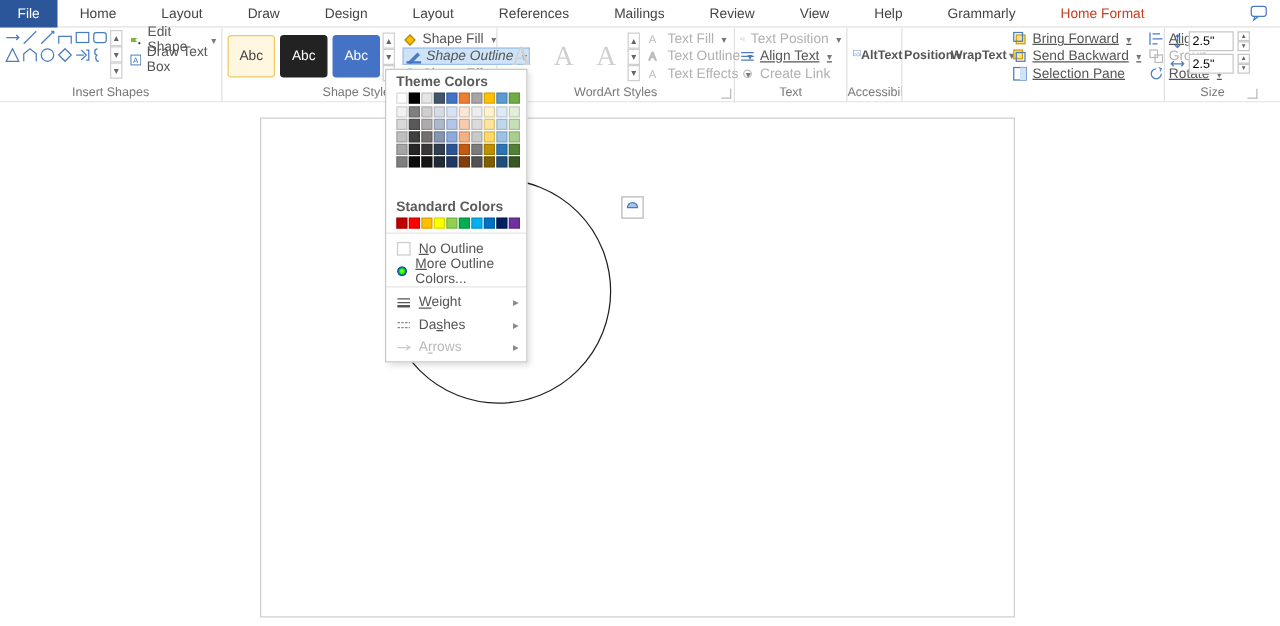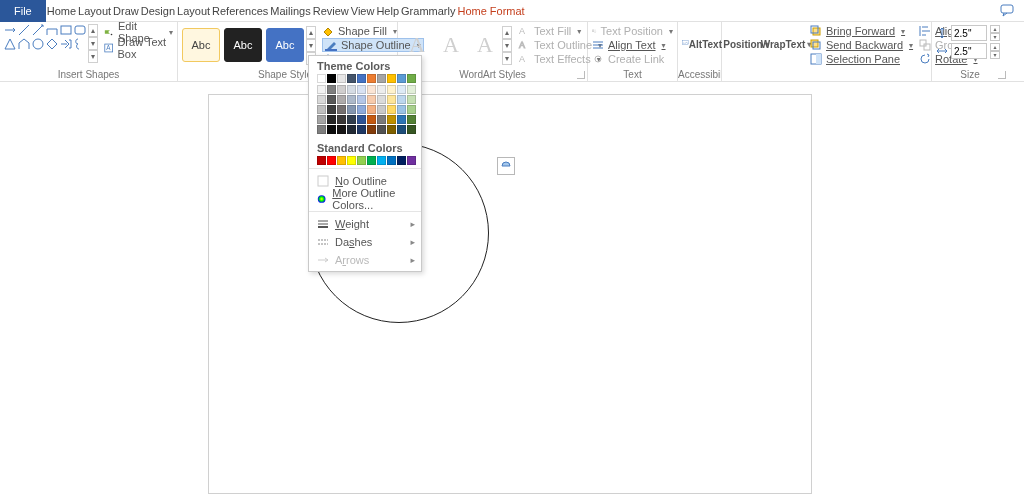--- a/index.html
+++ b/index.html
@@ -1,20 +1,20 @@
 <!DOCTYPE html>
 <html><head>
 <meta charset="utf-8">
 <style>
 * { box-sizing: border-box; margin: 0; padding: 0; font-family: "Segoe UI", Tahoma, sans-serif; }
 body { width: 1024px; height: 501px; background: #fff; overflow: hidden; font-size: 11px; color: #444; position: relative; }
 
 
 .tabs { display: flex; align-items: center; height: 22px; border-bottom: 1px solid #e1e1e1; user-select: none; }
-.tab  { padding: 0 1px; height: 22px; line-height: 22px; cursor: pointer; white-space: nowrap; }
+.tab  { padding: 0 18px; height: 22px; line-height: 22px; cursor: pointer; white-space: nowrap; }
 .tab.file   { background: #2b579a; color: #fff; font-weight: 400; padding: 0 14px; }
 .tab.active { color: #c43e1c; }
 .tell-me    { display: flex; align-items: center; gap: 6px; margin-left: 8px; color: #888; }
 .tell-me svg { width: 14px; height: 14px; }
 .spacer     { flex: 1; }
 .share-ico  { margin-right: 8px; }
 
 
 .ribbon       { display: flex; height: 60px; border-bottom: 1px solid #e1e1e1; }
 .group        { border-right: 1px solid #e1e1e1; position: relative; padding: 2px 4px 14px 4px; }
@@ -34,21 +34,21 @@
 .edit-cmds .row { display: flex; align-items: center; gap: 4px; height: 16px; cursor: pointer; }
 
 
 .style-gal   { display: flex; gap: 4px; align-items: center; }
 .style-th    { width: 38px; height: 34px; border: 1px solid #d0d0d0; border-radius: 3px; display: flex; align-items: center; justify-content: center; font-size: 11px; cursor: pointer; }
 .style-th.selected { border: 1px solid #f2c95f; background: #fff7e0; }
 .style-th.dark  { background: #222; color: #fff; border-color: #222; }
 .style-th.blue  { background: #4472c4; color: #fff; border-color: #4472c4; }
 .style-fx      { margin-left: 6px; font-size: 11px; color: #555; text-align: center; }
 .style-fx .row { display: flex; align-items: center; gap: 4px; height: 14px; cursor: pointer; white-space: nowrap; }
-.style-fx .row.active { background: #cfe3f8; border: 1px solid #9ec1eb; padding: 0 2px; }
+.style-fx .row.active { background: #cfe3f8; border: 1px solid #9ec1eb; padding: 0 2px; font-style: italic; }
 
 
 .wa-gal .wa { width: 30px; height: 30px; display: flex; align-items: center; justify-content: center; font-family: "Times New Roman", serif; font-size: 22px; color: #cfcfcf; cursor: pointer; }
 
 
 .vstack .row { display: flex; align-items: center; gap: 4px; height: 14px; cursor: pointer; white-space: nowrap; color: #b0b0b0; }
 .vstack .row.enabled { color: #555; text-decoration: underline; }
 .big-btn     { display: flex; flex-direction: row; align-items: center; justify-content: center; width: 40px; height: 40px; cursor: pointer; font-size: 10px; color: #555; text-align: center; font-weight: bold; }
 .big-btn svg { width: 20px; height: 20px; margin-bottom: 2px; }
 
@@ -485,21 +485,21 @@
       <div class="sw" style="background: rgb(23, 22, 22);"></div>
       <div class="sw" style="background: rgb(34, 42, 53);"></div>
       <div class="sw" style="background: rgb(31, 56, 100);"></div>
       <div class="sw" style="background: rgb(131, 60, 11);"></div>
       <div class="sw" style="background: rgb(82, 82, 82);"></div>
       <div class="sw" style="background: rgb(127, 96, 0);"></div>
       <div class="sw" style="background: rgb(30, 78, 121);"></div>
       <div class="sw" style="background: rgb(55, 86, 35);"></div>
     </div>
 
-  <div class="dd-head" style="margin-top:4px">Standard Colors</div>
+  <div class="dd-head" style="margin-top:22px">Standard Colors</div>
   <div class="sw-grid" id="standard">
       <div class="sw" style="background: rgb(192, 0, 0);"></div>
       <div class="sw" style="background: rgb(255, 0, 0);"></div>
       <div class="sw" style="background: rgb(255, 192, 0);"></div>
       <div class="sw" style="background: rgb(255, 255, 0);"></div>
       <div class="sw" style="background: rgb(146, 208, 80);"></div>
       <div class="sw" style="background: rgb(0, 176, 80);"></div>
       <div class="sw" style="background: rgb(0, 176, 240);"></div>
       <div class="sw" style="background: rgb(0, 112, 192);"></div>
       <div class="sw" style="background: rgb(0, 32, 96);"></div>

